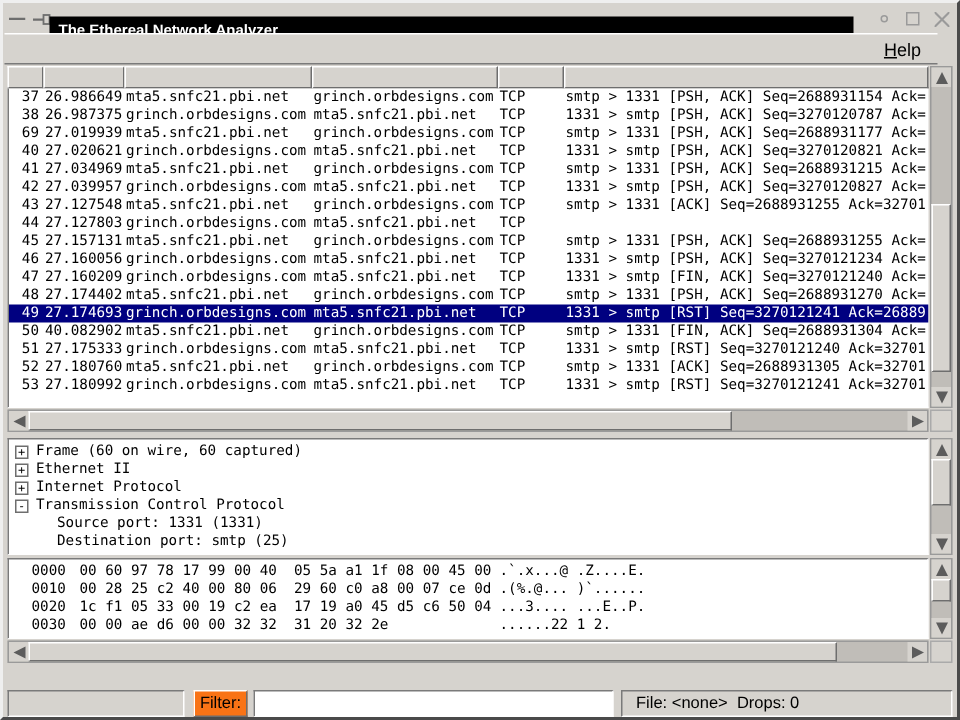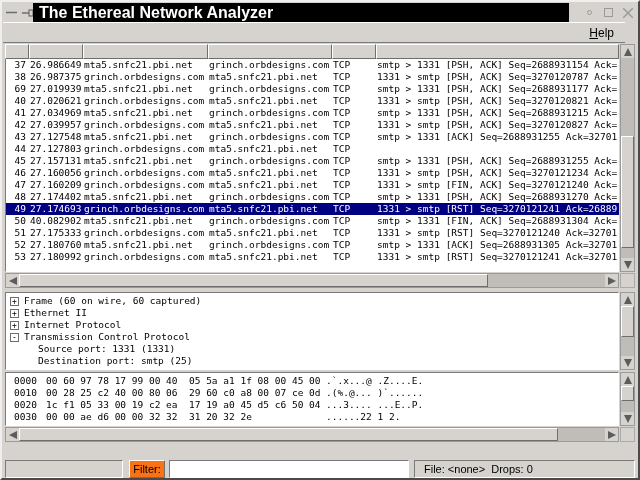--- a/index.html
+++ b/index.html
@@ -11,23 +11,23 @@
     background:#d6d3ce;
     border-top:2px solid #efefef; border-left:2px solid #efefef;
     border-right:2px solid #4a4a4a; border-bottom:2px solid #4a4a4a;
   }
 
   
   .titlebar { position:absolute; top:1px; left:1px; right:1px; height:19px; background:#d6d3ce; }
   .tb-left { position:absolute; left:2px; top:2px; height:15px; display:flex; align-items:center; gap:3px; }
   .tb-btn { width:13px; height:13px; display:flex; align-items:center; justify-content:center; background:#d6d3ce; }
   .titletext-box {
-    position:absolute; left:30px; right:68px; top:0; height:19px;
+    position:absolute; left:30px; right:68px; top:8px; height:19px;
     background:#000; color:#fff; display:flex; align-items:center;
-    padding-left:6px; font-size:16px; font-weight:bold;
+    padding-left:6px; font-size:10px; font-weight:bold;
   }
   .tb-right { position:absolute; right:2px; top:2px; height:15px; display:flex; align-items:center; gap:4px; }
   .wbtn { width:15px; height:15px; display:flex; align-items:center; justify-content:center; color:#9a9a9a; font-size:12px; }
   .dot { width:5px; height:5px; border:1px solid #9a9a9a; border-radius:50%; }
   .sq  { width:9px; height:9px; border:1px solid #9a9a9a; }
 
   
   .menubar {
     position:absolute; top:20px; left:1px; right:13px; height:21px;
     background:#d6d3ce; border-top:1px solid #fff; border-bottom:1px solid #7a7a7a;
@@ -369,21 +369,21 @@
           </div>
         <div class="sb-btn">
             <span class="tri down"></span>
           </div>
       </div>
     </div>
   </div>
 
   <div class="pane" id="hex-pane">
     <div class="pane-row">
-      <div class="white-area mono" style="padding:2px 0 0 6px"><div class="hex-row">
+      <div class="white-area mono" style="padding:2px 0 0 13px"><div class="hex-row">
     <span class="hex-off">0000</span>
     <span class="hex-bytes">00 60 97 78 17 99 00 40  05 5a a1 1f 08 00 45 00</span>
     <span class="hex-ascii">.`.x...@ .Z....E.</span>
   </div><div class="hex-row">
     <span class="hex-off">0010</span>
     <span class="hex-bytes">00 28 25 c2 40 00 80 06  29 60 c0 a8 00 07 ce 0d</span>
     <span class="hex-ascii">.(%.@... )`......</span>
   </div><div class="hex-row">
     <span class="hex-off">0020</span>
     <span class="hex-bytes">1c f1 05 33 00 19 c2 ea  17 19 a0 45 d5 c6 50 04</span>

